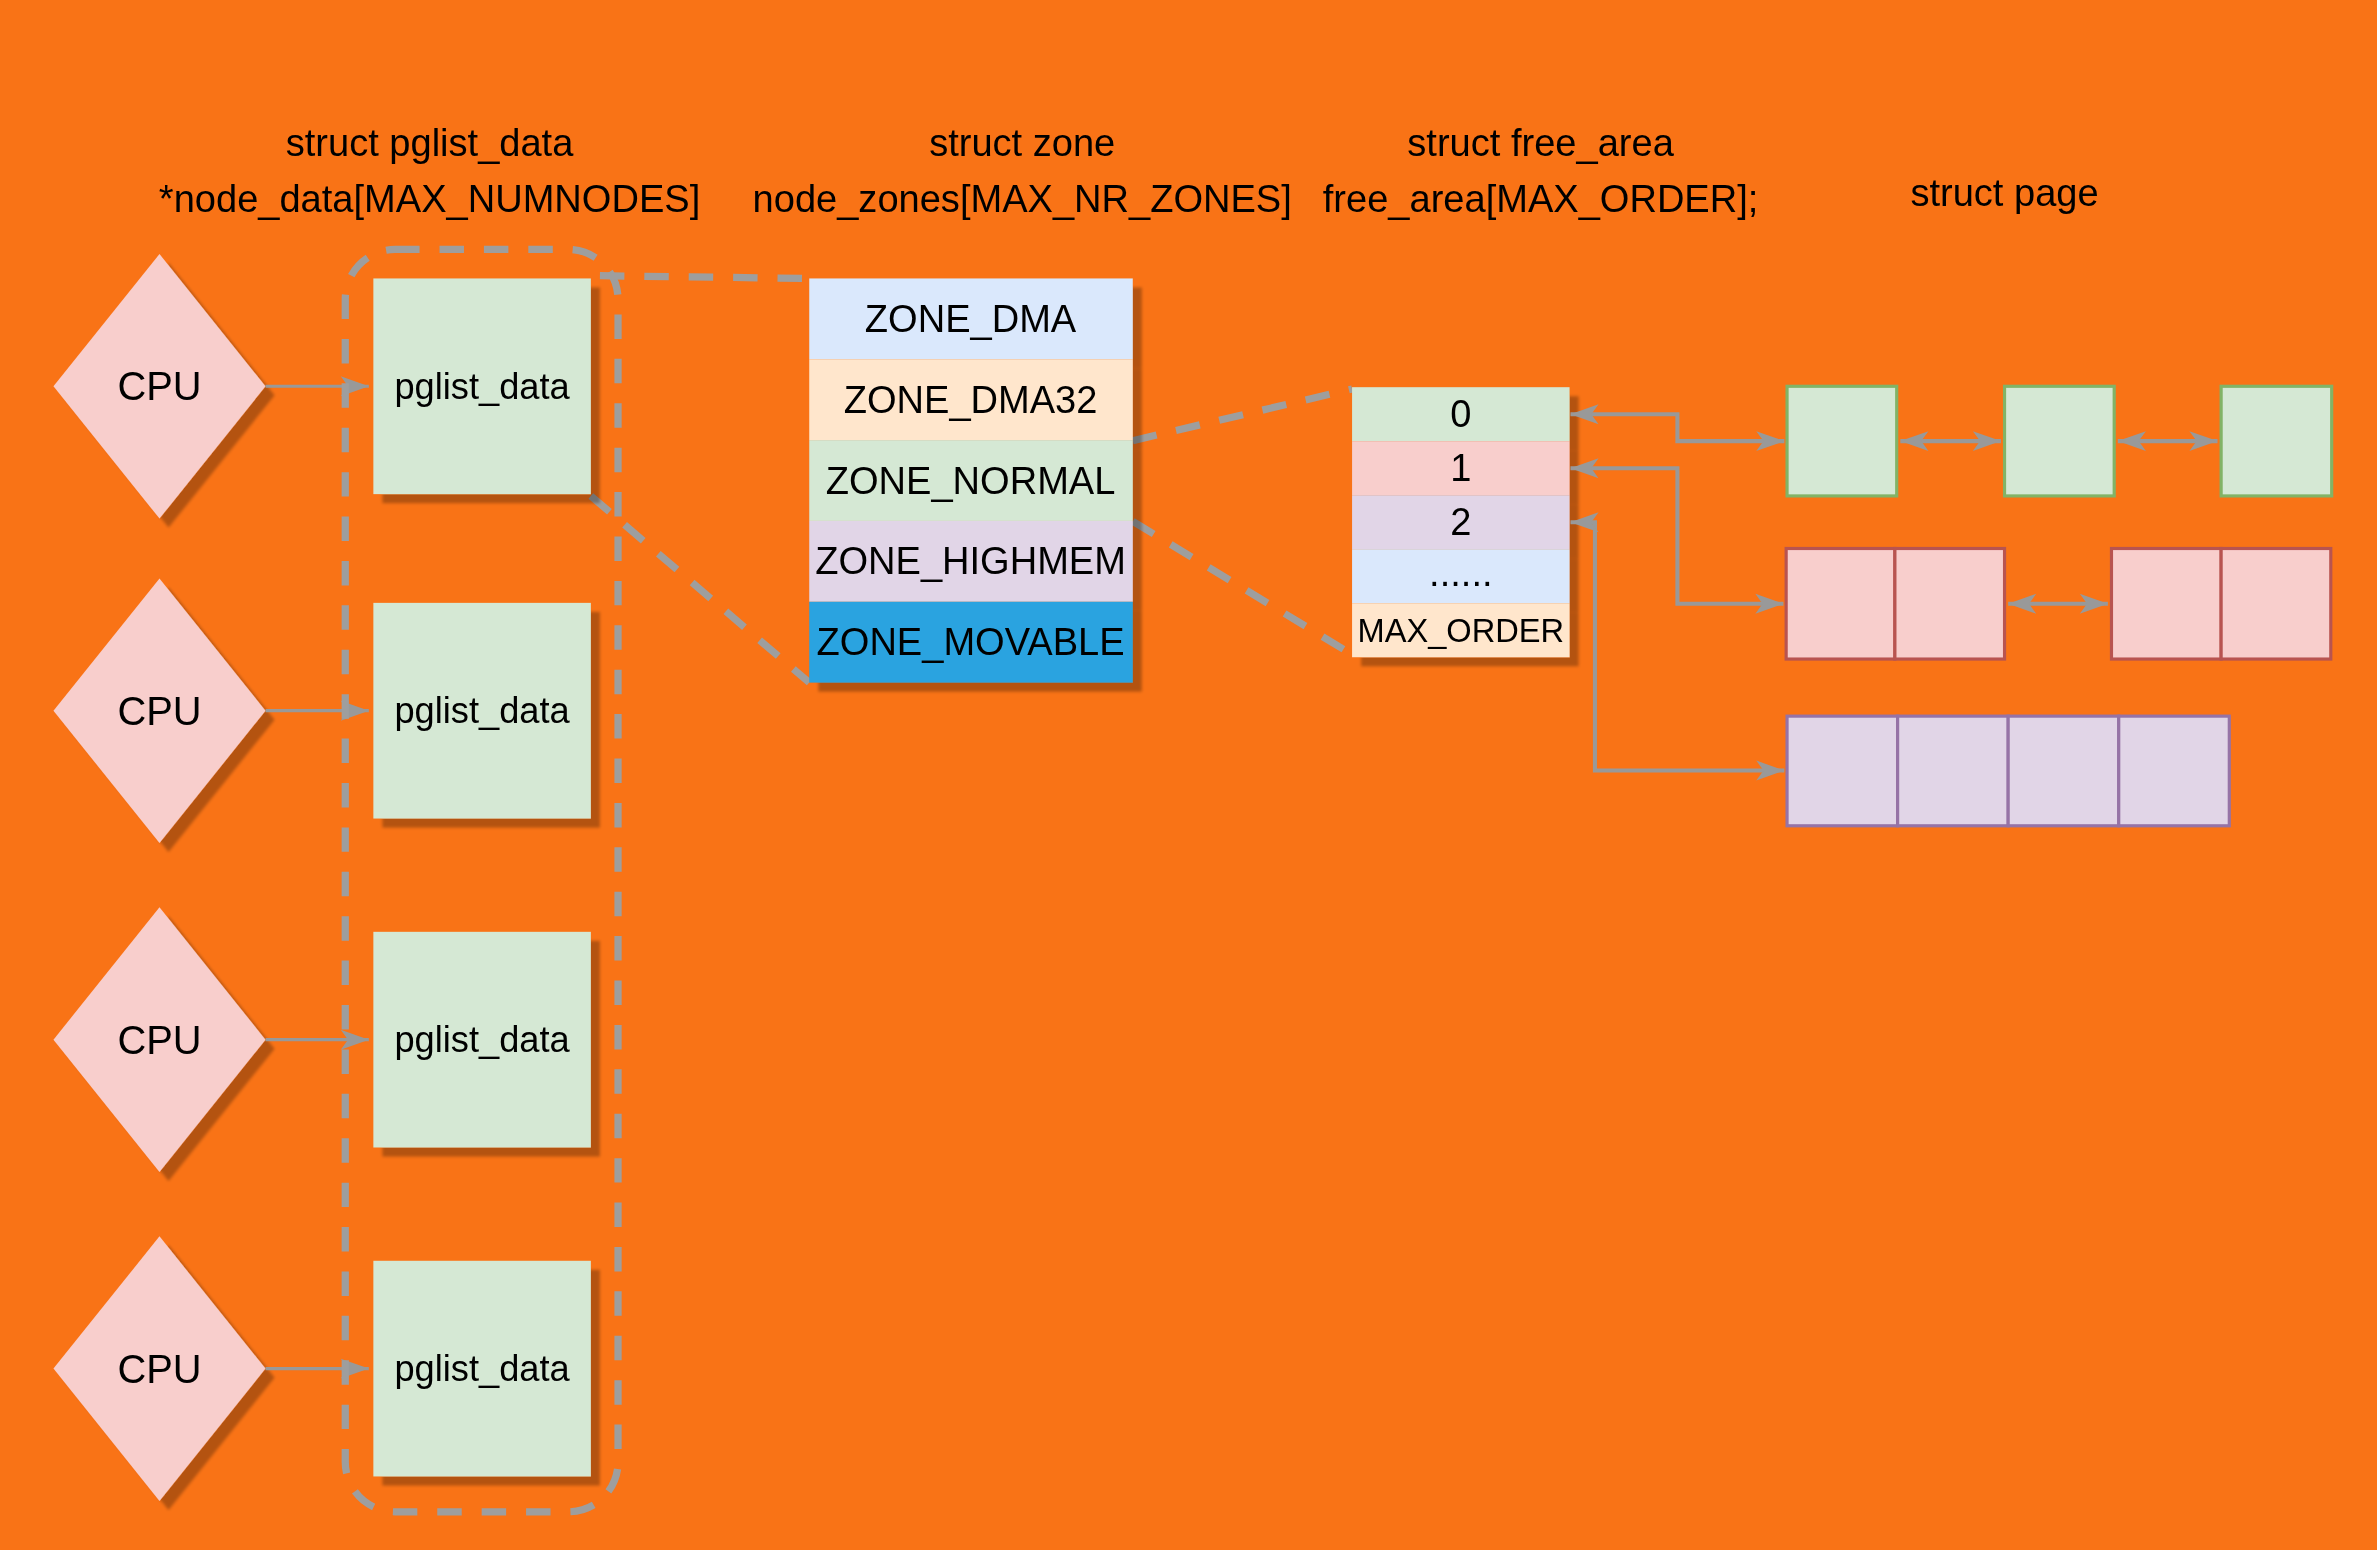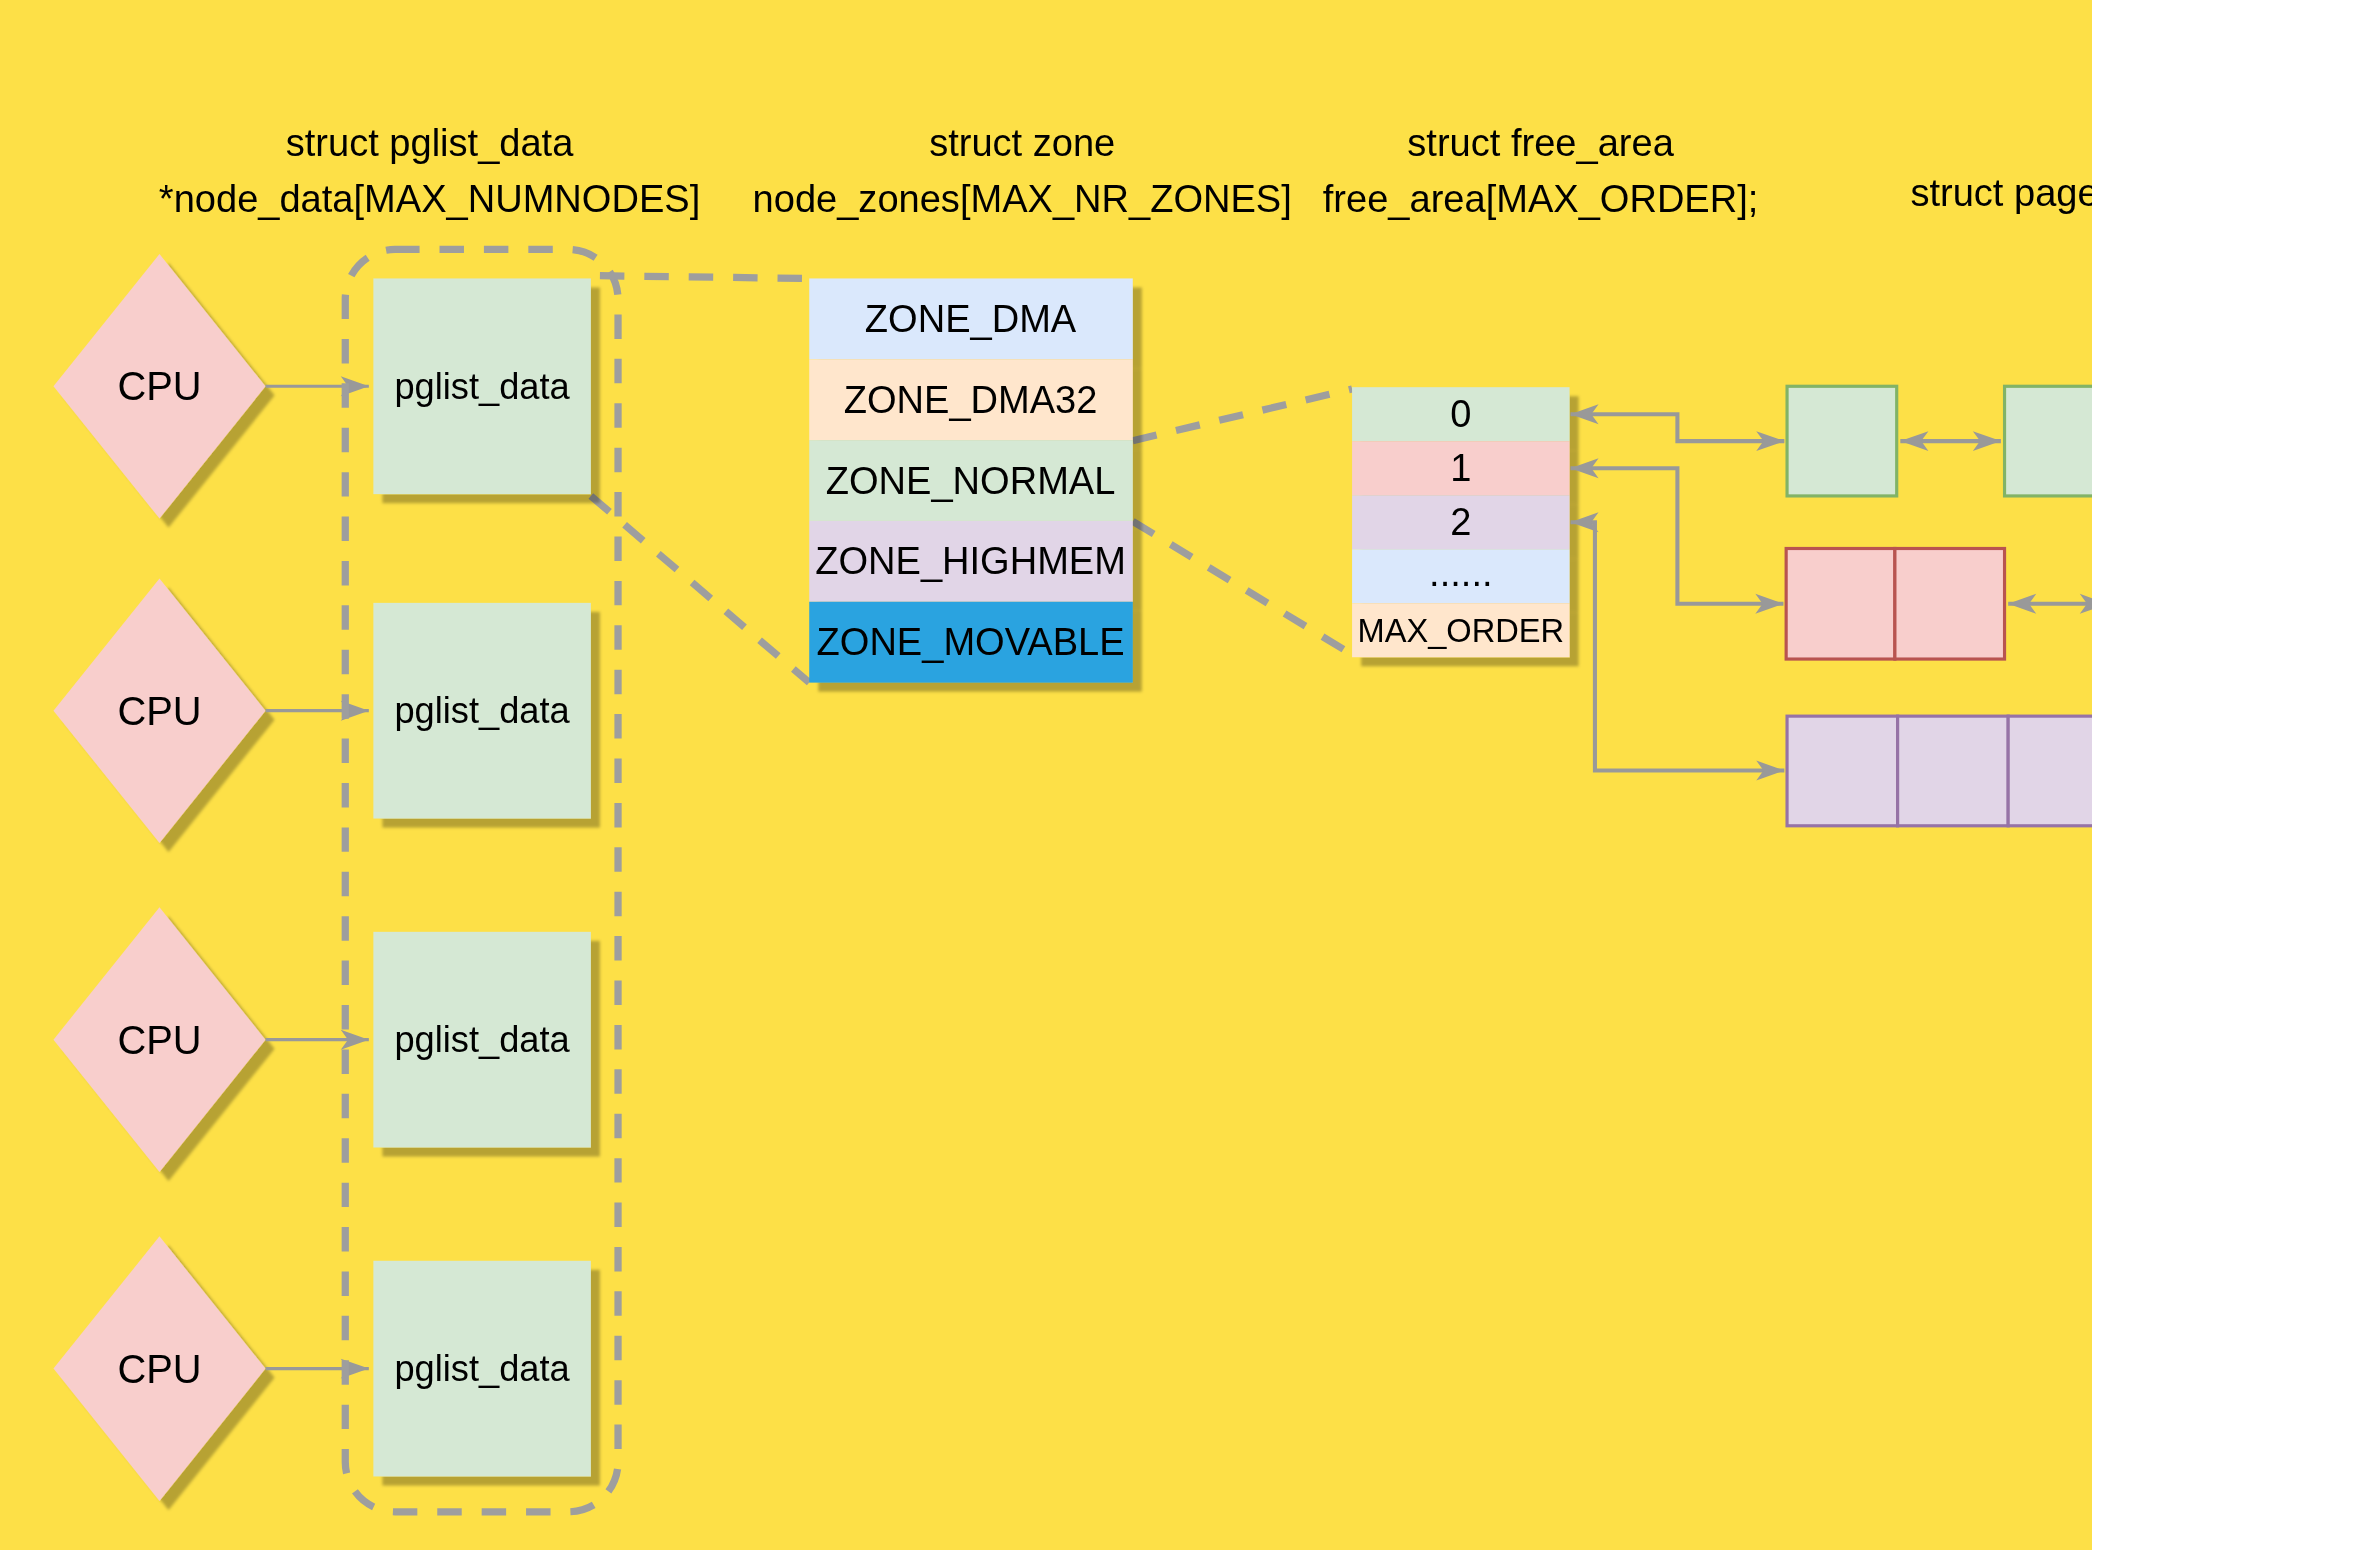--- a/index.html
+++ b/index.html
@@ -1,16 +1,16 @@
 <!DOCTYPE html>
 <html style="font-size:14.5px"><head>
 <meta charset="utf-8">
 <style>
   html,body{margin:0;padding:0;background:#ffffff;}
-  .canvas-wrap{position:relative;width:2092px;height:1551px;background:#fde047;overflow:hidden;}
+  .canvas-wrap{position:relative;width:2377px;height:1551px;background:#f97316;overflow:hidden;}
   svg{display:block;}
   text{font-family:"Liberation Sans","DejaVu Sans",sans-serif;fill:#000000;}
   .hdr{font-size:42px;}
   .lbl{font-size:40px;}
   .cpu-txt{font-size:44px;}
   .zone-txt{font-size:42px;}
   .fa-txt{font-size:42px;}
   .fa-txt-small{font-size:36px;}
 </style>
 </head>

